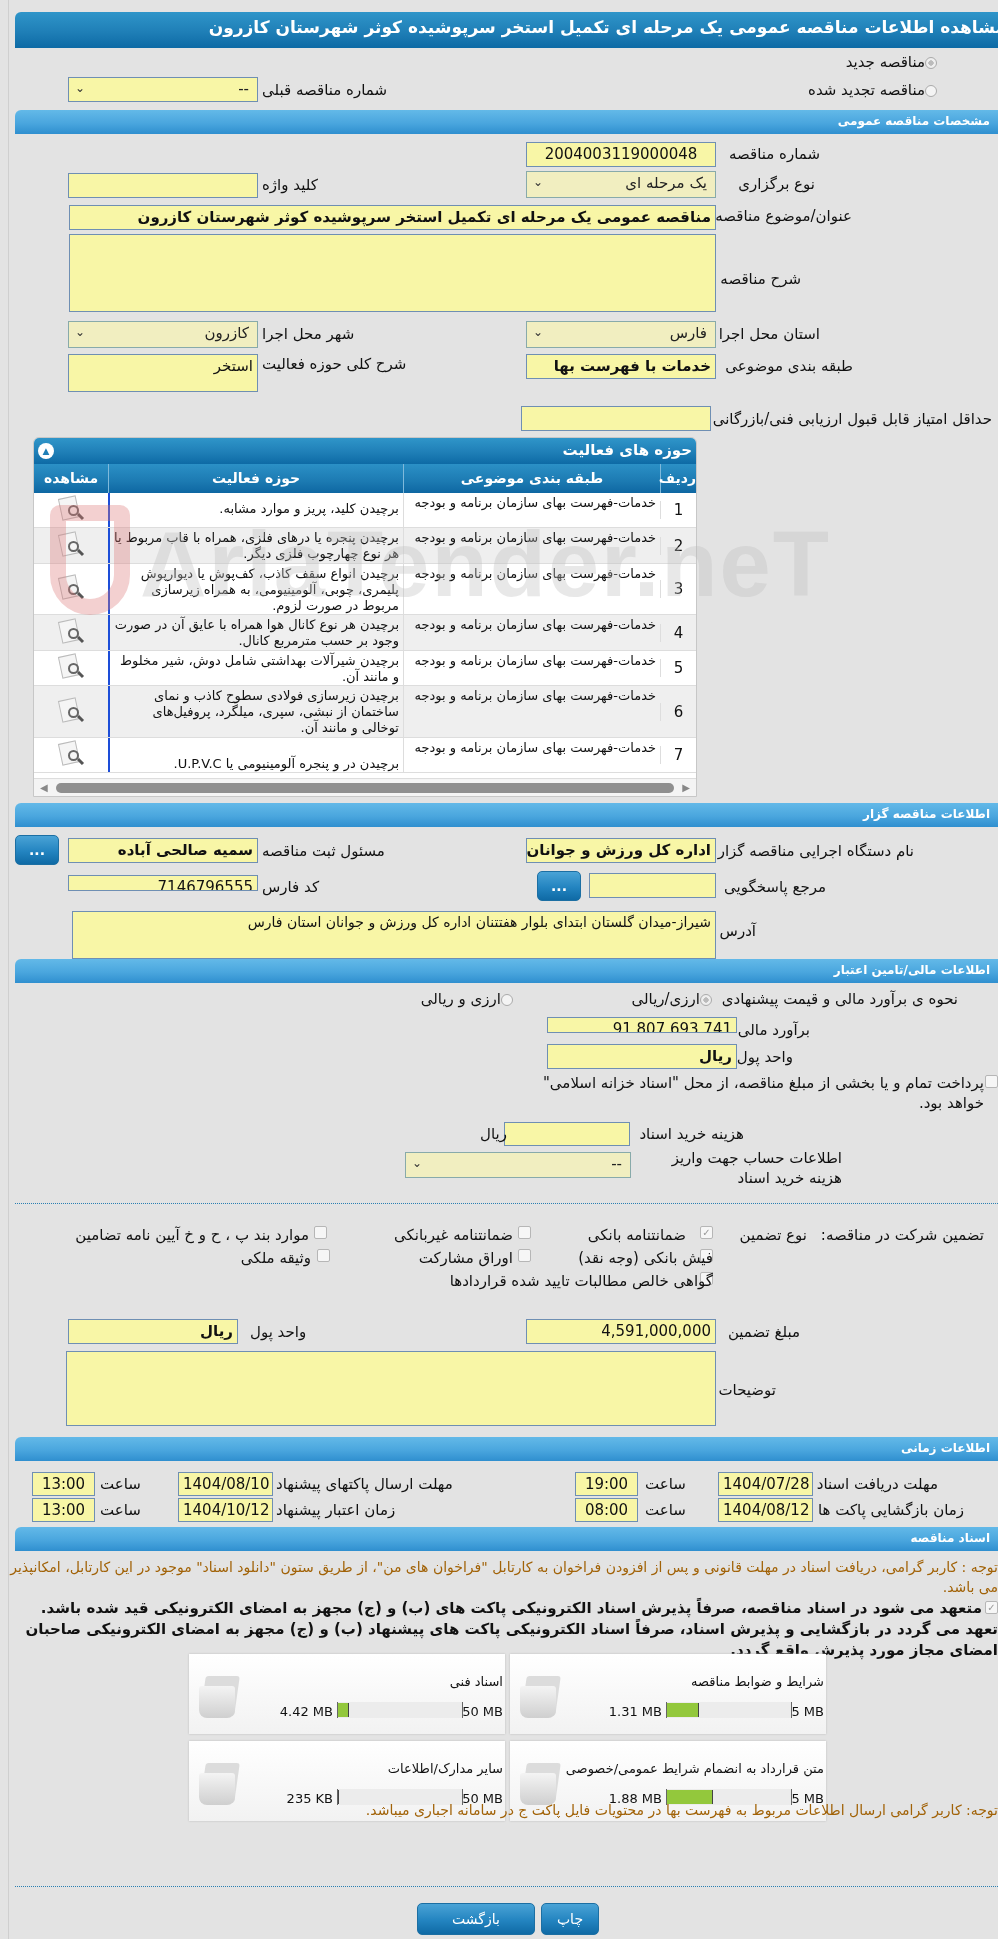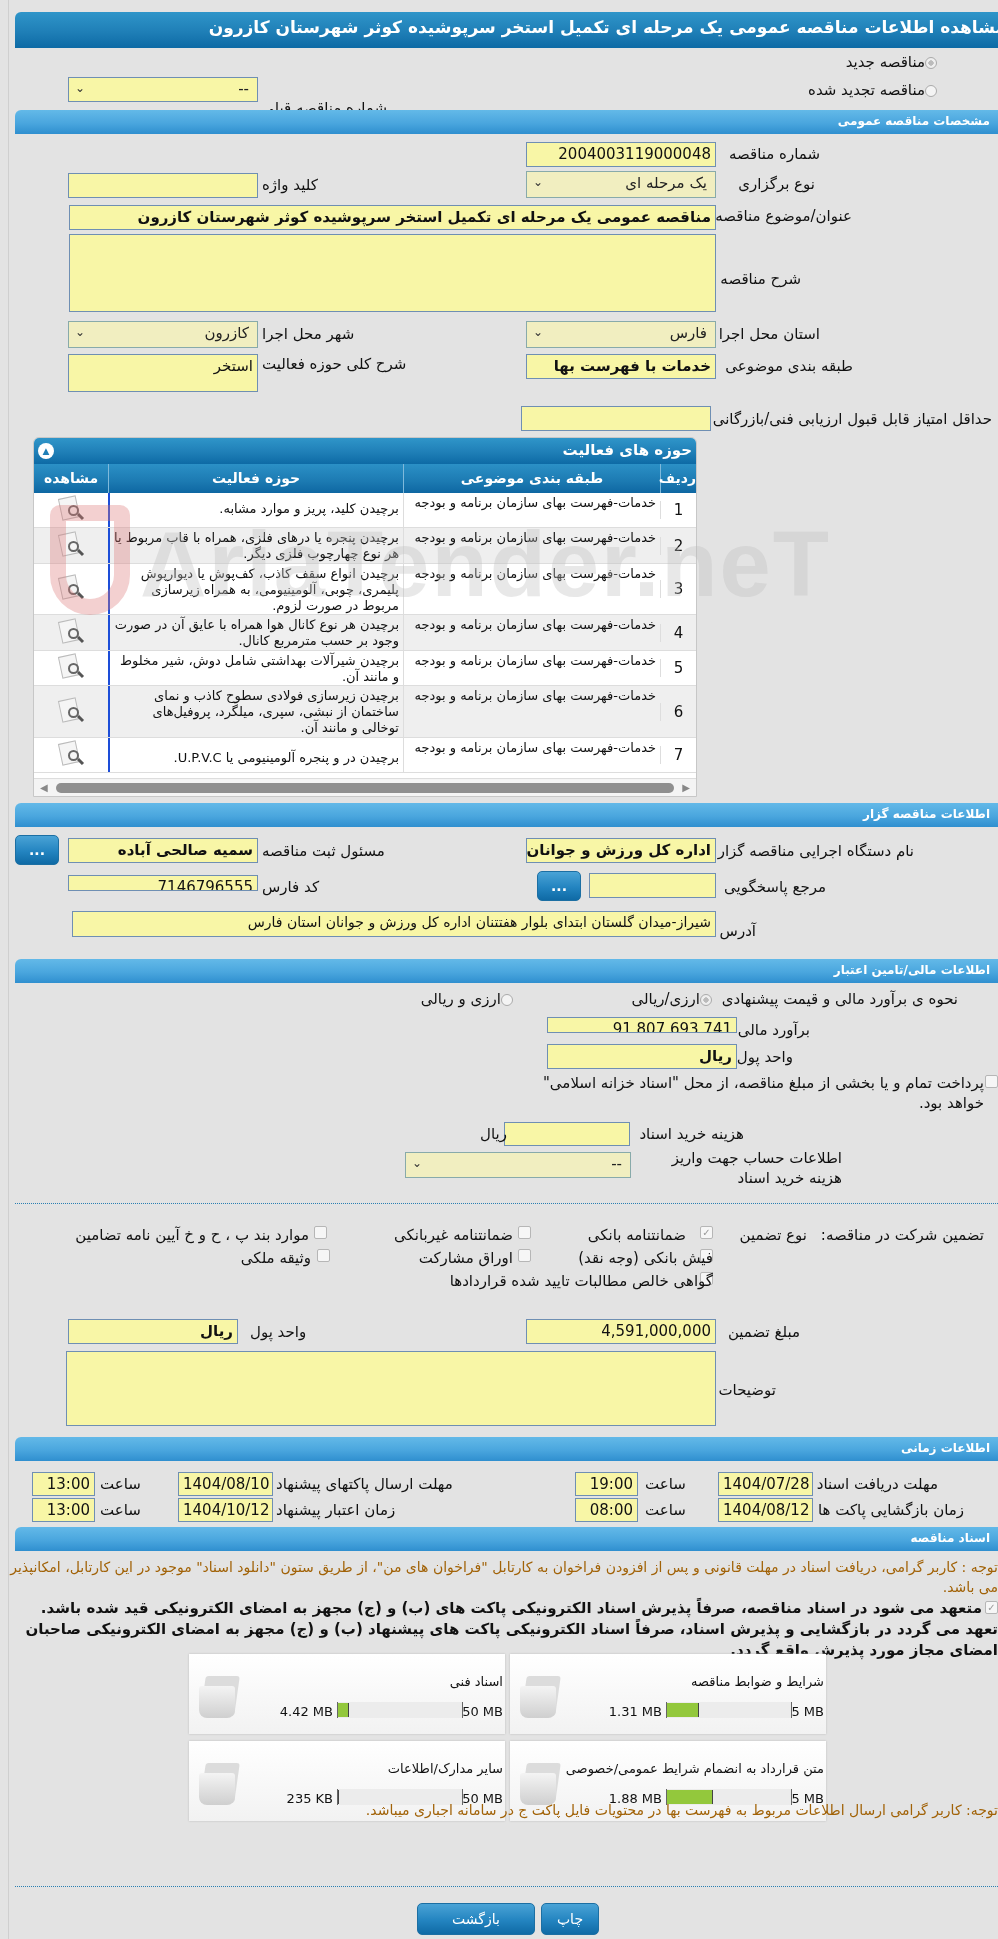--- a/index.html
+++ b/index.html
@@ -5,21 +5,21 @@
 *{box-sizing:border-box;margin:0;padding:0}
 html,body{width:998px;height:1939px;overflow:hidden;background:#e3e3e3;font-family:"DejaVu Sans","Liberation Sans",sans-serif;font-size:15px;color:#111}
 body{position:relative}
 .leftline{position:absolute;left:8px;top:0;width:1px;height:1939px;background:#cfcfcf}
 .titlebar{position:absolute;left:15px;top:12px;width:983px;height:36px;background:linear-gradient(#2f95c9,#1f7fb7 55%,#0d6aa5);border-radius:6px 0 0 0;color:#fff;font-size:17px;font-weight:bold;direction:rtl;white-space:nowrap;overflow:hidden;padding:5px 0 0 0;text-align:right}
 .sec{position:absolute;left:15px;width:983px;height:24px;background:linear-gradient(#63b9e8,#4aa6de 55%,#2f8fcf);border-radius:6px 0 0 0;color:#fff;font-size:12px;font-weight:bold;direction:rtl;text-align:right;padding:4px 8px 0 0}
 .lbl{position:absolute;direction:rtl;text-align:right;white-space:nowrap;font-size:15px;color:#111}
 .inp{position:absolute;background:#f8f6a6;border:1px solid #6f8fb3;direction:rtl;text-align:right;padding:2px 4px;white-space:nowrap;overflow:hidden;font-size:15px;color:#111}
 .inp.ltr{direction:ltr;text-align:right}
 .inp.bold{font-weight:bold}
-.inp.center{}
+.inp.center{text-align:center}
 .sel{position:absolute;background:#f1eec0;border:1px solid #8aa;direction:rtl;text-align:right;padding:2px 8px;font-size:15px;color:#222}
 .sel .chev{position:absolute;left:6px;top:3px;font-size:12px;color:#333}
 .radio{display:inline-block;width:12px;height:12px;border-radius:50%;border:1px solid #aaa;background:#f4f4f4;vertical-align:middle}
 .radio.on{background:radial-gradient(#bbb 35%,#eee 40%)}
 .chk{position:absolute;width:13px;height:13px;border:1px solid #b6b6b6;background:#f6f6f6;border-radius:2px;font-size:10px;line-height:11px;text-align:center;color:#999}
 .btn-blue{position:absolute;background:linear-gradient(#4aa3d6,#2384c0 55%,#0f6aa5);border:1px solid #1c6fa3;border-radius:5px;color:#fff;font-weight:bold;text-align:center;font-size:14px}
 .dotted{position:absolute;left:15px;width:983px;border-top:1px dotted #2a7fb2}
 
 .tbl{position:absolute;left:33px;top:437px;width:664px;height:360px;background:#fff;border-radius:6px 6px 0 0;overflow:hidden;border:1px solid #c7c7c7}
 .tbl-title{height:26px;background:linear-gradient(#2f95c9,#1f7fb7 55%,#0d6aa5);color:#fff;font-weight:bold;font-size:15px;direction:rtl;padding:3px 4px 0 0;position:relative}
@@ -57,21 +57,21 @@
 </style>
 </head>
 <body>
 
 <div class="leftline"></div>
 
 <div class="titlebar"><span style="padding-right:0;margin-right:-8px;display:inline-block">مشاهده اطلاعات مناقصه عمومی یک مرحله ای تکمیل استخر سرپوشیده کوثر شهرستان کازرون</span></div>
 
 <div class="lbl" style="right:61px;top:53px"><span class="radio on"></span><span>مناقصه جدید</span></div>
 <div class="lbl" style="right:61px;top:81px"><span class="radio"></span><span>مناقصه تجدید شده</span></div>
-<div class="lbl" style="left:262px;top:99px">شماره مناقصه قبلی</div>
+<div class="lbl" style="left:262px;top:81px">شماره مناقصه قبلی</div>
 <div class="sel" style="left:68px;top:77px;width:190px;height:25px;background:#f8f6a6;border-color:#6f8fb3"><span>--</span><span class="chev">⌄</span></div>
 
 <div class="sec" style="top:110px">مشخصات مناقصه عمومی</div>
 
 <div class="inp ltr center" style="left:526px;top:142px;width:190px;height:25px">2004003119000048</div>
 <div class="lbl" style="right:178px;top:145px">شماره مناقصه</div>
 
 <div class="sel" style="left:526px;top:171px;width:190px;height:27px"><span>یک مرحله ای</span><span class="chev">⌄</span></div>
 <div class="lbl" style="right:183px;top:175px">نوع برگزاری</div>
 
@@ -179,21 +179,21 @@
           <div class="viewicon">
             <div class="paper"></div>
             <div class="lens"></div>
             <div class="handle"></div>
           </div>
         </div>
       </div>
     <div class="row" style="height:35px">
         <div class="c1">7</div>
         <div class="c2">خدمات-فهرست بهای سازمان برنامه و بودجه</div>
-        <div class="c3" style="padding-top:12px">برچیدن در و پنجره آلومینیومی یا U.P.V.C.</div>
+        <div class="c3" style="padding-top:18px">برچیدن در و پنجره آلومینیومی یا U.P.V.C.</div>
         <div class="c4">
           <div class="viewicon">
             <div class="paper"></div>
             <div class="lens"></div>
             <div class="handle"></div>
           </div>
         </div>
       </div>
   </div>
   <div class="scrollbar">
@@ -211,21 +211,21 @@
 <div class="btn-blue" style="left:15px;top:835px;width:44px;height:30px;line-height:28px">...</div>
 <div class="inp bold" style="left:68px;top:838px;width:190px;height:25px">سمیه صالحی آباده</div>
 <div class="lbl" style="left:262px;top:842px">مسئول ثبت مناقصه</div>
 
 <div class="inp" style="left:589px;top:873px;width:127px;height:25px"></div>
 <div class="btn-blue" style="left:537px;top:871px;width:44px;height:30px;line-height:28px">...</div>
 <div class="lbl" style="right:172px;top:878px">مرجع پاسخگویی</div>
 <div class="inp ltr" style="left:68px;top:875px;width:190px;height:16px">7146796555</div>
 <div class="lbl" style="left:262px;top:878px">کد فارس</div>
 
-<div class="inp" style="left:72px;top:911px;width:644px;height:26px;font-size:14px">شیراز-میدان گلستان ابتدای بلوار هفتتنان اداره کل ورزش و جوانان استان فارس</div>
+<div class="inp" style="left:72px;top:911px;width:644px;height:48px;font-size:14px">شیراز-میدان گلستان ابتدای بلوار هفتتنان اداره کل ورزش و جوانان استان فارس</div>
 <div class="lbl" style="right:242px;top:922px">آدرس</div>
 
 <div class="sec" style="top:959px">اطلاعات مالی/تامین اعتبار</div>
 <div class="lbl" style="right:40px;top:990px">نحوه ی برآورد مالی و قیمت پیشنهادی</div>
 <div class="lbl" style="right:286px;top:990px"><span class="radio on"></span><span>ارزی/ریالی</span></div>
 <div class="lbl" style="right:485px;top:990px"><span class="radio"></span><span>ارزی و ریالی</span></div>
 
 <div class="inp ltr" style="left:547px;top:1017px;width:190px;height:16px">91,807,693,741</div>
 <div class="lbl" style="right:188px;top:1021px">برآورد مالی</div>
 <div class="inp bold" style="left:547px;top:1044px;width:190px;height:25px">ریال</div>

